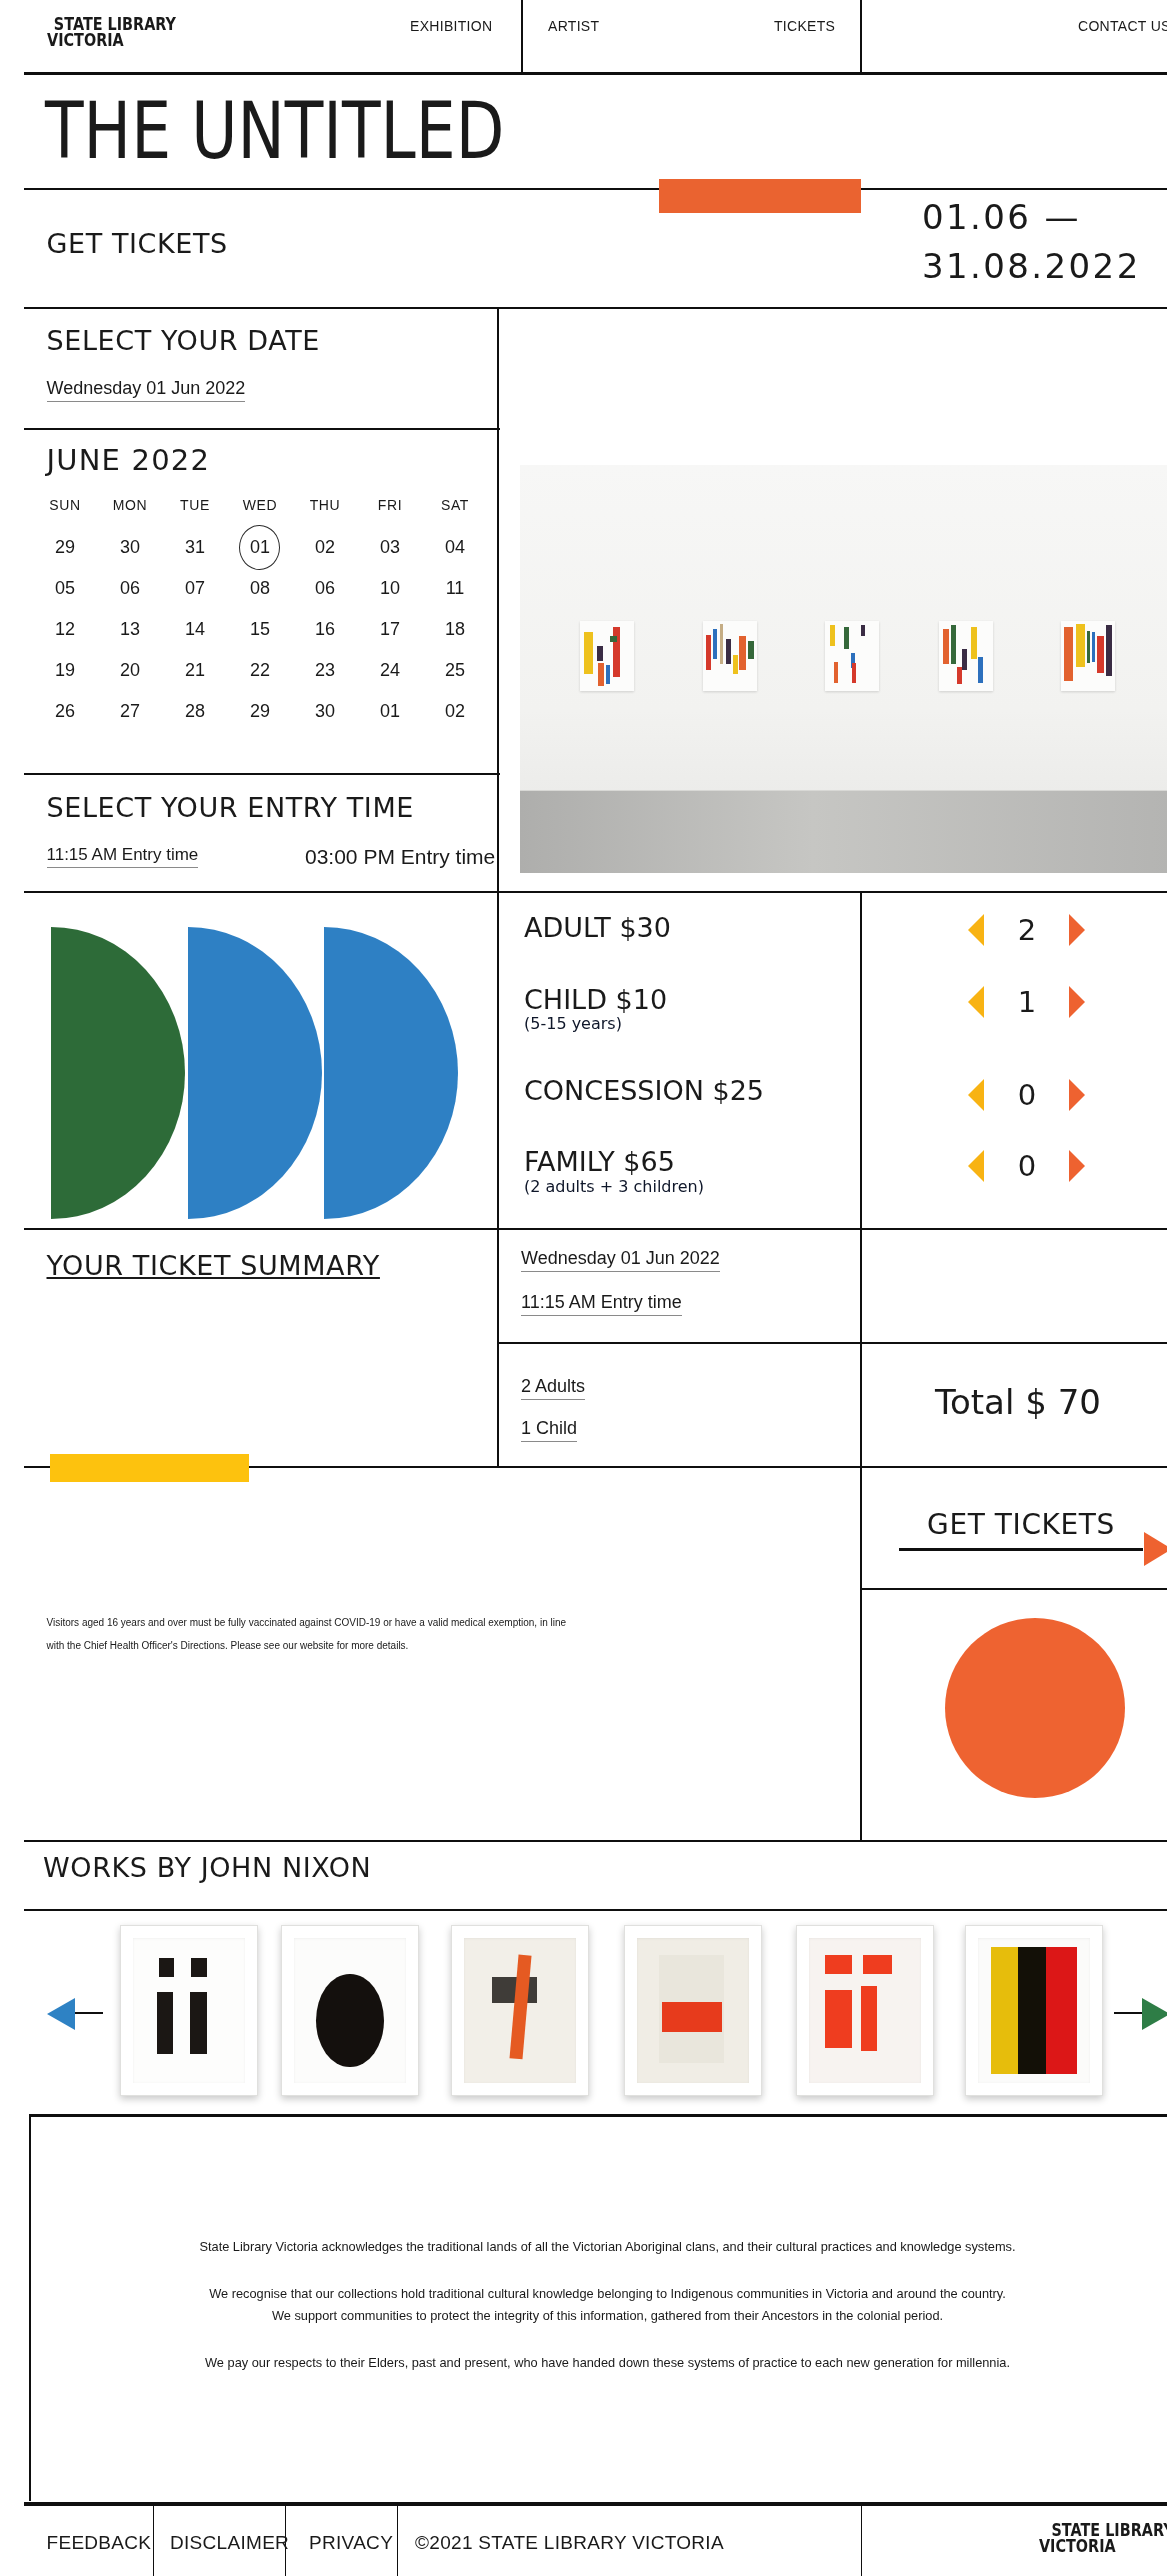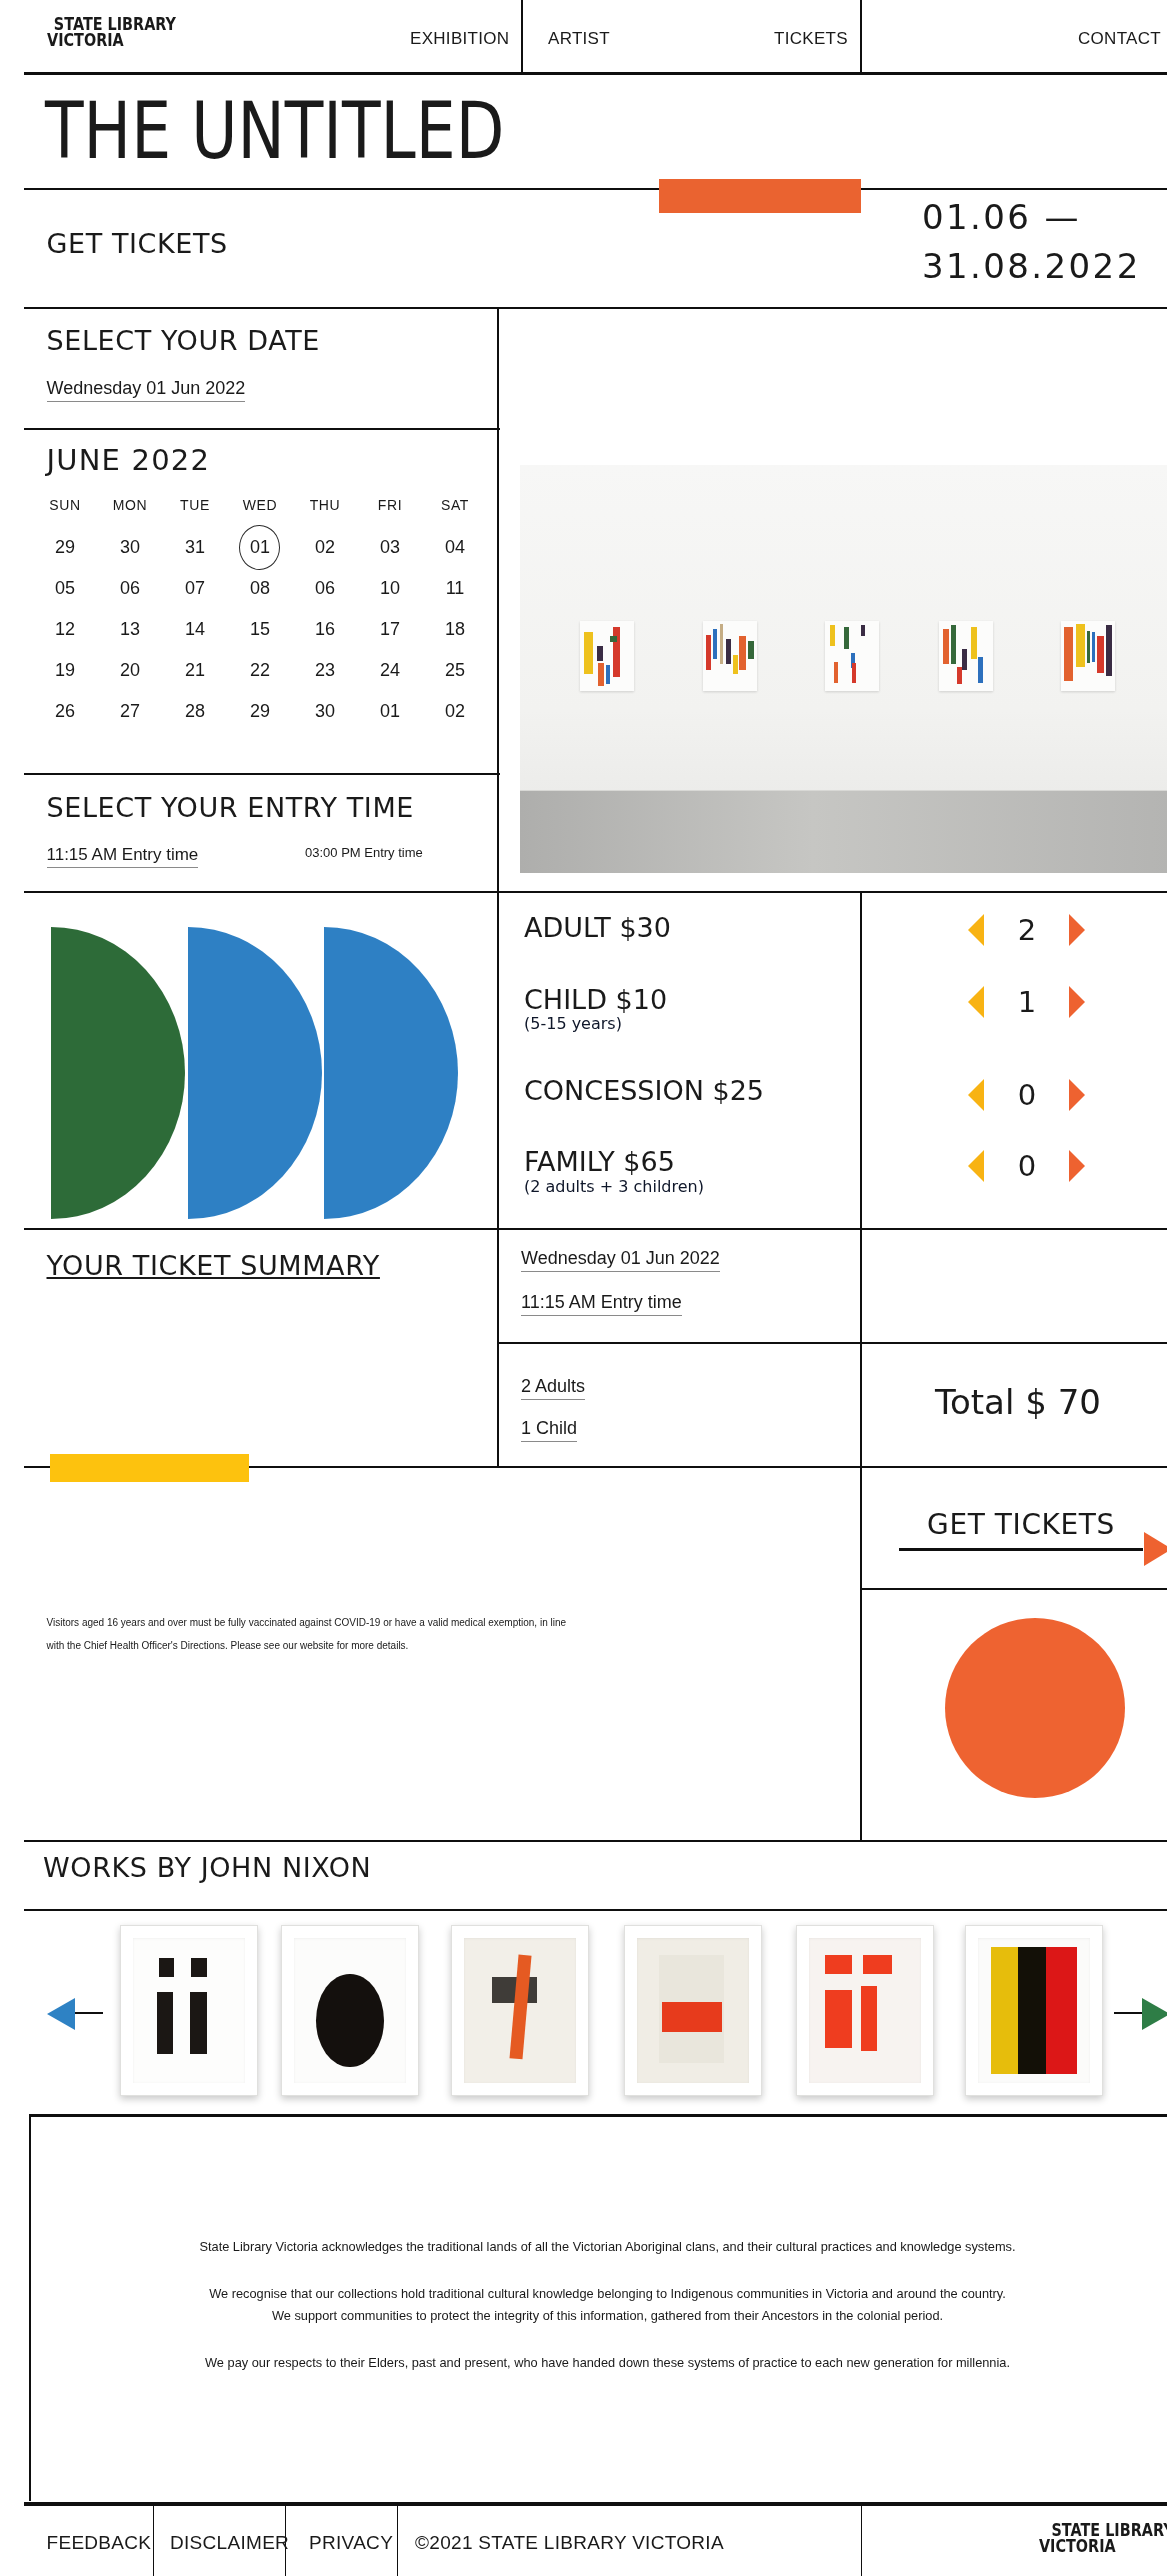--- a/index.html
+++ b/index.html
@@ -1,21 +1,21 @@
 <!DOCTYPE html>
 <html style="font-size:9.7px"><head>
 <meta charset="utf-8">
 <style>
   html,body{margin:0;padding:0;background:#ffffff;}
   #page{position:relative;width:1168px;height:2576px;background:#fff;
         font-family:"Liberation Sans",sans-serif;color:#1a1a1a;overflow:hidden;margin-left:24px;}
   .hl,.vl{position:absolute;background:#0f0f0f;z-index:1;}
   .heading{position:absolute;font-family:"DejaVu Sans",sans-serif;font-size:27px;
            font-weight:400;letter-spacing:0.6px;white-space:nowrap;z-index:2;}
-  .navitem{position:absolute;top:29px;font-size:17px;letter-spacing:0.3px;cursor:pointer;}
+  .navitem{position:absolute;top:18px;font-size:14px;letter-spacing:0.3px;cursor:pointer;}
   .logo{position:absolute;font-family:"DejaVu Sans",sans-serif;font-weight:700;
         font-size:18px;line-height:16px;transform:scaleX(.8);transform-origin:left top;
         white-space:nowrap;z-index:2;}
   .logo .l1{margin-left:8.5px;}
   .hero-title{position:absolute;left:20.7px;top:85px;font-family:"DejaVu Sans",sans-serif;
         font-size:79px;font-weight:400;letter-spacing:0;transform:scaleX(.8);
         transform-origin:left top;white-space:nowrap;z-index:2;}
   .hero-dates{position:absolute;left:898px;top:193px;font-family:"DejaVu Sans",sans-serif;
         font-size:34px;line-height:49px;letter-spacing:2.4px;font-weight:400;z-index:3;}
   .accent{position:absolute;z-index:2;}
@@ -172,21 +172,21 @@
       <div class="cell day">29</div>
       <div class="cell day">30</div>
       <div class="cell day">01</div>
       <div class="cell day">02</div>
     </div>
 
   <div class="heading" style="left:22.5px;top:792px;">SELECT YOUR ENTRY TIME</div>
   <div class="linktext" style="left:22.5px;top:845px;font-size:17px;">
     <span class="ulink">11:15 AM Entry time</span>
   </div>
-  <div class="linktext" style="left:281px;top:845px;font-size:13px;">
+  <div class="linktext" style="left:281px;top:845px;font-size:21px;">
     <span>03:00 PM Entry time</span>
   </div>
 
   <div class="photo">
     <div class="floor"></div>
   <div class="panel" style="left: 60px; top: 156px;">
         <div style="position: absolute; left: 7%; top: 16%; width: 18%; height: 60%; background: rgb(238, 193, 29);"></div>
         <div style="position: absolute; left: 32%; top: 35%; width: 11%; height: 22%; background: rgb(58, 44, 68);"></div>
         <div style="position: absolute; left: 34%; top: 60%; width: 10%; height: 33%; background: rgb(226, 98, 47);"></div>
         <div style="position: absolute; left: 48%; top: 63%; width: 8%; height: 27%; background: rgb(45, 112, 189);"></div>

